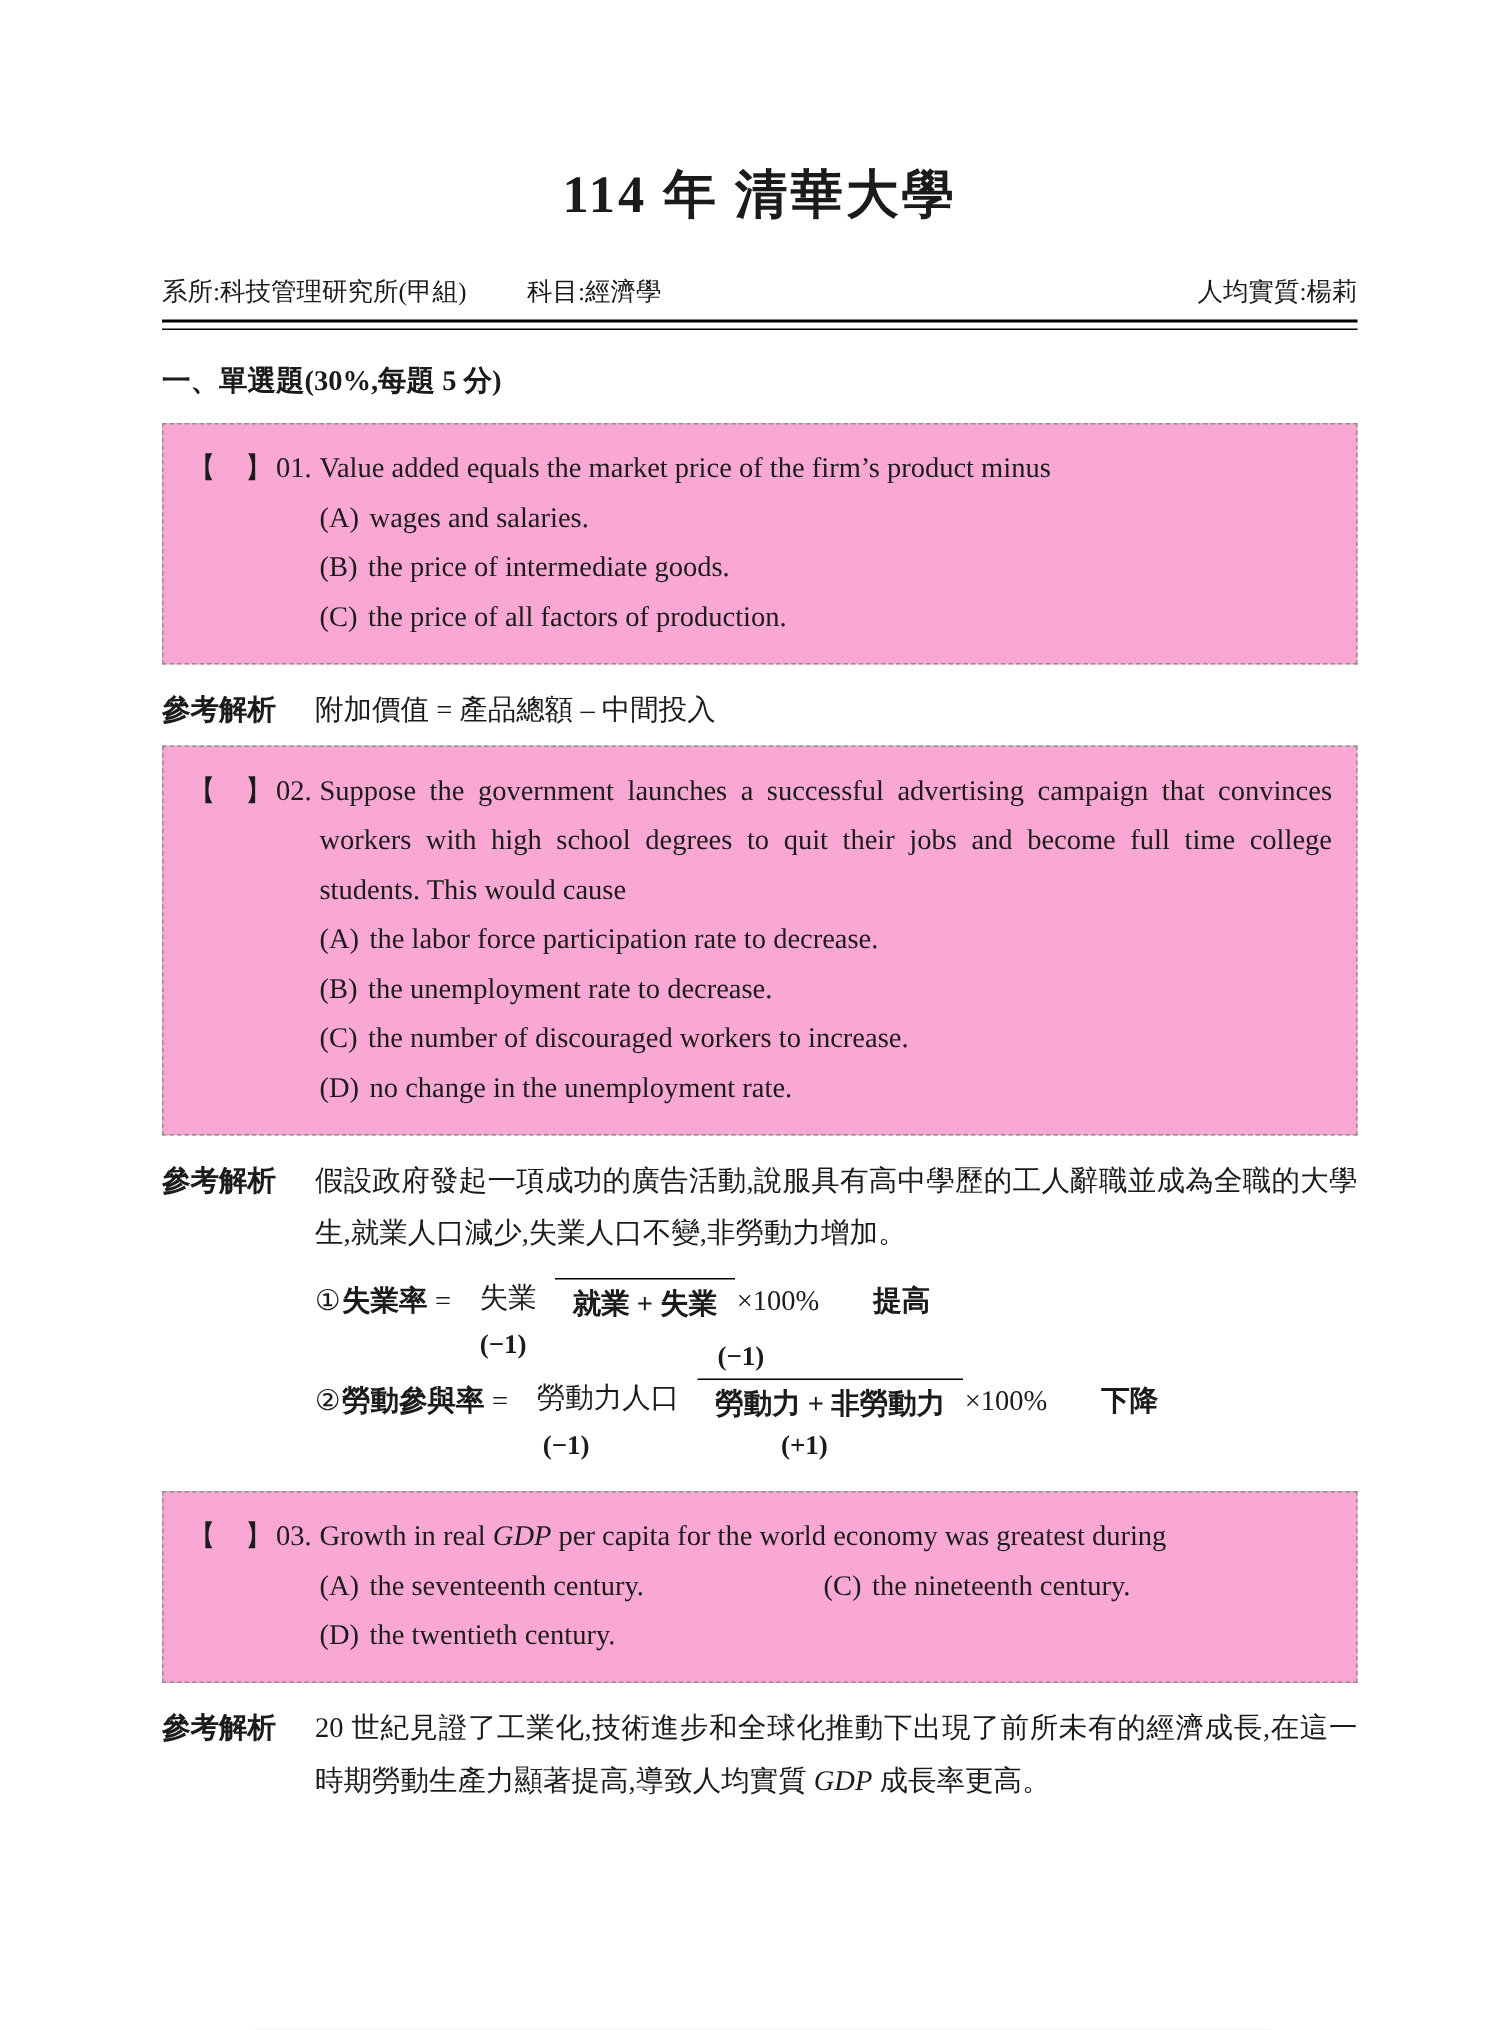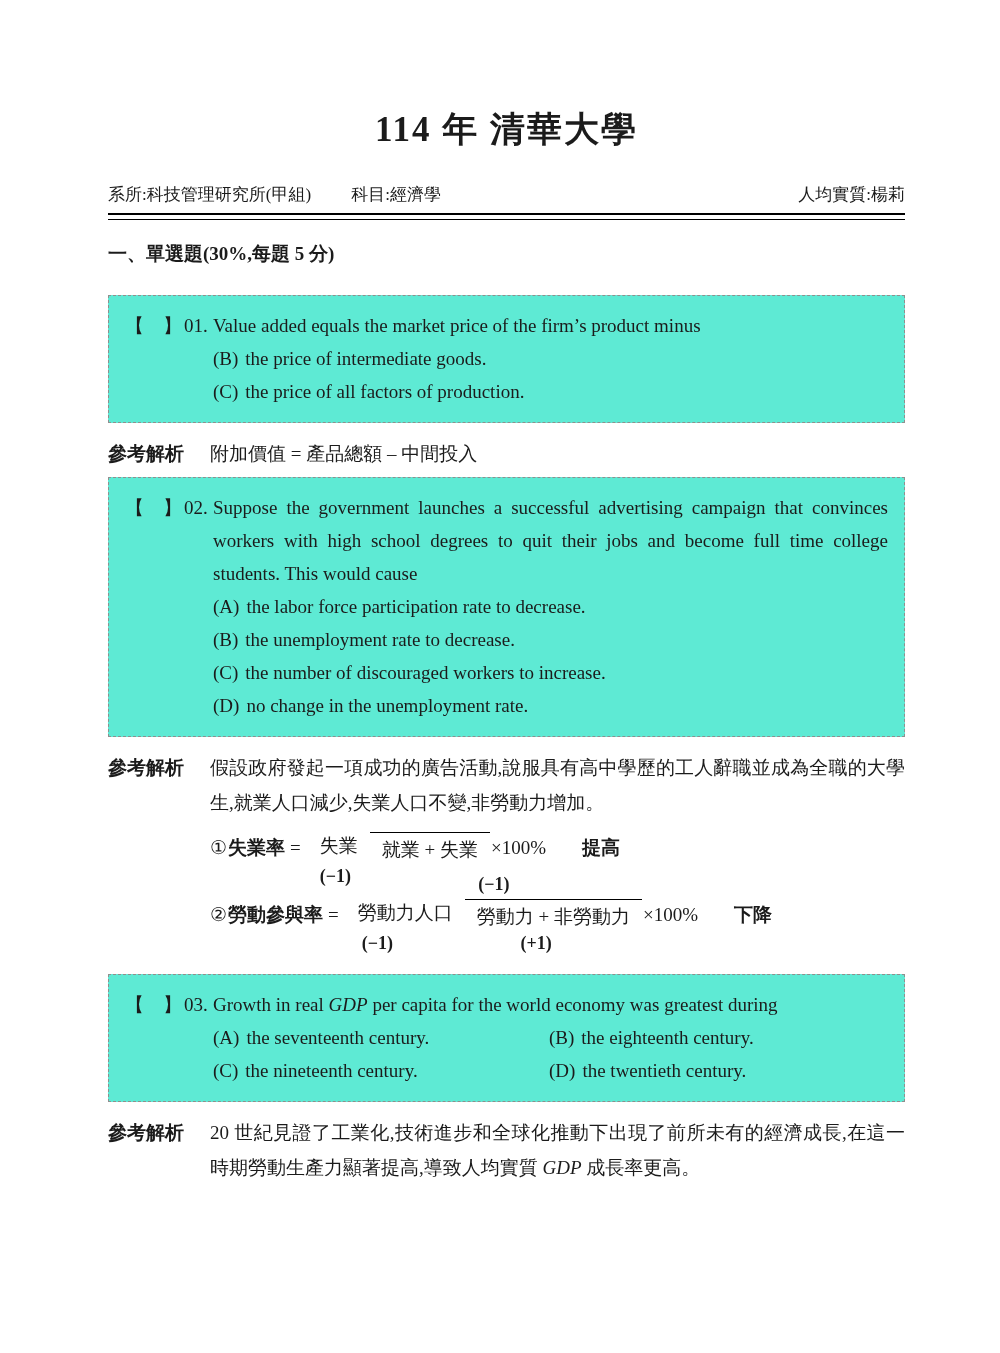--- a/index.html
+++ b/index.html
@@ -7,23 +7,23 @@
     width:1000px; min-height:1353px; margin:0 auto; background:#ffffff;
     box-sizing:border-box; padding:0 95px 60px 108px;
     display:flex; flex-direction:column;
     font-family:"Liberation Serif","DejaVu Serif",serif;
     color:#1b1b1b;
   }
   .title { text-align:center; font-size:35px; font-weight:bold; margin:106px 0 0 0; letter-spacing:2px; }
   .info-row { display:flex; justify-content:space-between; align-items:flex-end; margin-top:30px; font-size:17px; white-space:nowrap;text-align:center; }
   .subject { margin-left:36px; }
   .rule { margin-top:7px; height:4px; border-top:2.5px solid #000; border-bottom:1.5px solid #000; }
-  .section-heading { font-size:19px; font-weight:bold; margin:21px 0 13px 0; }
+  .section-heading { font-size:19px; font-weight:bold; margin:21px 0 0 0; }
 
-  .qbox { border:1px dashed #8f8f8f; margin-top:15px; padding:13px 16px 14px 16px; font-size:19px; line-height:33px; background:#5eead4; }
+  .qbox { border:1px dashed #8f8f8f; margin-top:15px; padding:13px 16px 14px 16px; font-size:19px; line-height:33px; background:#f9a8d4; }
   .qrow { display:flex; }
   .qmark { flex:0 0 88px; white-space:nowrap; }
   .bracket { letter-spacing:0; }
   .qnum { margin-left:2px; }
   .qtext { flex:1; text-align:justify; text-align-last:left; }
   .opt { padding-left:88px; }
   .optlabel { margin-right:7px; }
   .opt-grid { display:grid; grid-template-columns:336px auto; padding-left:88px; }
 
   .analysis { display:flex; margin-top:13px; font-size:19px; line-height:35px; }
@@ -31,21 +31,21 @@
   .abody { flex:1; text-align:justify; text-align-last:left; }
 
   .formula { display:flex; align-items:center; font-size:19px; line-height:27px; white-space:nowrap; }
   .formula.f1 { margin:12px 0 32px 0; }
   .formula.f2 { margin:36px 0 34px 0; }
   .fcirc { margin-right:1px; }
   .fname { font-weight:bold; }
   .feq { margin:0 7px 0 5px; }
   .frac { position:relative; display:inline-flex; text-align:center; }
   .frac .num { padding:0 12px 3px 12px; }
-  .frac .den { border-top:1.6px solid #000; padding:3px 12px 0 12px; }
+  .frac .den { border-top:1.6px solid #000; padding:3px 12px 0 12px;font-weight:bold; }
   .fnote { position:absolute; font-weight:bold; font-size:18px; }
   .dnote-f1 { top:100%; left:12px; }
   .nnote-f2 { bottom:100%; left:50%; transform:translateX(-50%); margin-bottom:1px; }
   .dnote1-f2 { top:100%; left:16px; }
   .dnote2-f2 { top:100%; left:59%; }
   .ftimes { margin-left:1px; }
   .fresult { margin-left:36px; font-weight:bold; }
 
   .gdp-it { font-style:italic; }
   b { font-weight:normal; }
@@ -73,20 +73,21 @@
 
   <div class="qbox">
     <div class="qrow">
       <span class="qmark">
         <span class="bracket">【　】</span><span class="qnum">01.</span>
       </span>
       <span class="qtext">
         <b>Value added</b><span> equals the market price of the firm’s product minus</span>
       </span>
     </div>
+    <div class="opt"><span class="optlabel">(A)</span><span>wages and salaries.</span></div>
     <div class="opt"><span class="optlabel">(B)</span><span>the price of intermediate goods.</span></div>
     <div class="opt"><span class="optlabel">(C)</span><span>the price of all factors of production.</span></div>
   </div>
 
   <div class="analysis">
     <span class="alabel">參考解析</span>
     <div class="abody">
       <span>附加價值 = 產品總額 – 中間投入</span>
     </div>
   </div>
@@ -143,21 +144,20 @@
     <div class="qrow">
       <span class="qmark">
         <span class="bracket">【　】</span><span class="qnum">03.</span>
       </span>
       <span class="qtext">
         <b>Growth in real </b><b class="gdp-it">GDP</b><b> per capita</b><span> for the world economy was greatest during</span>
       </span>
     </div>
     <div class="opt-grid">
       <div><span class="optlabel">(A)</span><span>the seventeenth century.</span></div>
-      <div><span class="optlabel">(B)</span><span>the eighteenth century.</span></div>
       <div><span class="optlabel">(C)</span><span>the nineteenth century.</span></div>
       <div><span class="optlabel">(D)</span><span>the twentieth century.</span></div>
     </div>
   </div>
 
   <div class="analysis">
     <span class="alabel">參考解析</span>
     <div class="abody">
       <span>20 世紀見證了工業化,技術進步和全球化</span><b>推動</b><span>下出現了前所未有的經濟成長,在這一時期勞動生產力顯著提高,導致</span><b>人均實質 </b><b class="gdp-it">GDP</b><b> 成長率更高</b><span>。</span>
     </div>

